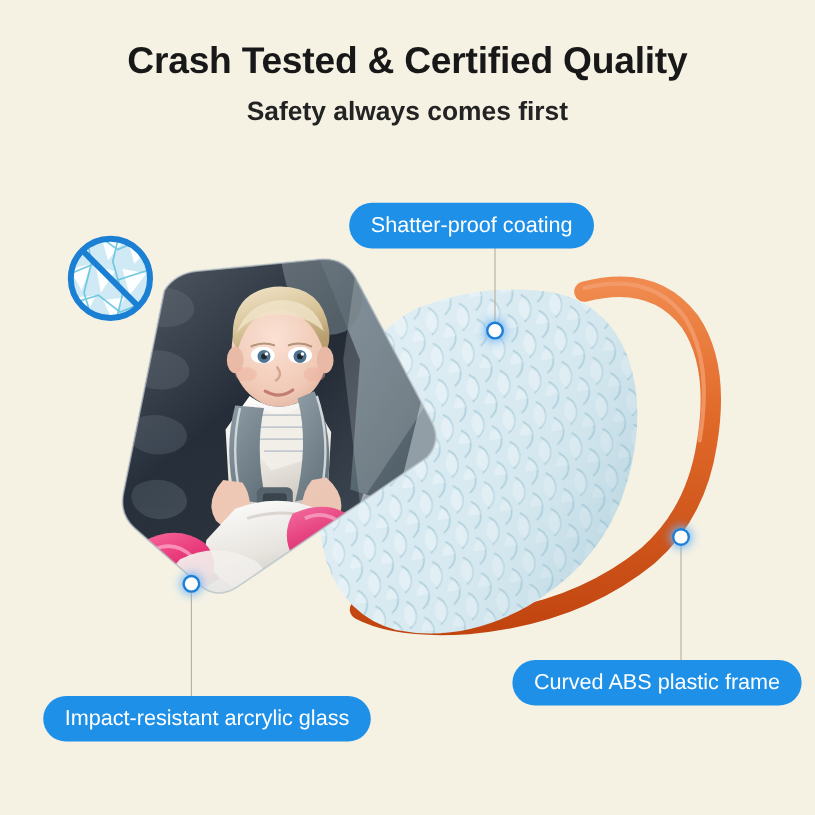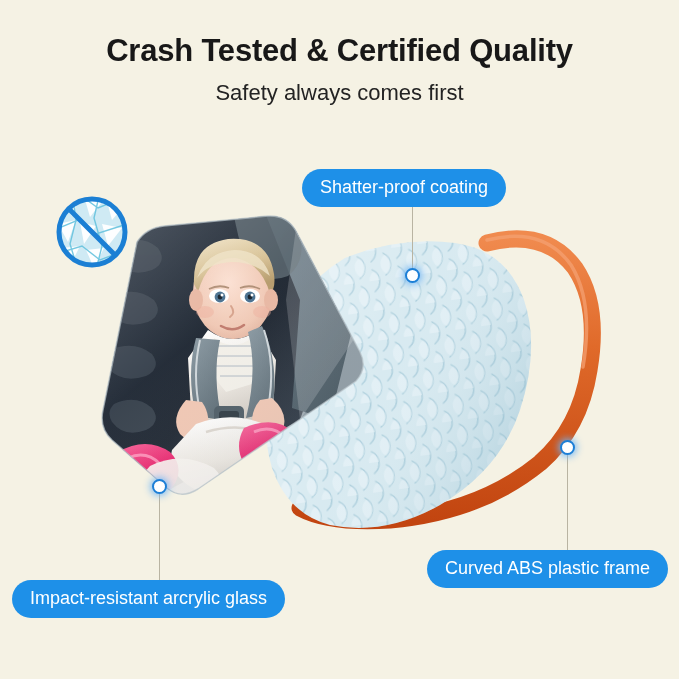--- a/index.html
+++ b/index.html
@@ -28,21 +28,21 @@
     color: #181818;
     letter-spacing: -0.2px;
   }
   #subtitle {
     position: absolute;
     left: 0;
     top: 80px;
     width: 679px;
     text-align: center;
     font-size: 22px;
-    font-weight: normal;
+    font-weight: bold;
     color: #232323;
   }
 
   
   #badge {
     position: absolute;
     left: 50px;
     top: 190px;
     width: 84px;
     height: 84px;
@@ -88,22 +88,22 @@
     position: absolute;
     background: #1e90e8;
     color: #ffffff;
     border-radius: 999px;
     font-size: 18px;
     line-height: 1;
     padding: 9px 18px 11px 18px;
     white-space: nowrap;
     box-sizing: border-box;
   }
-  #pill-top   { left: 302px; top: 169px; }
-  #pill-left  { left: 12px;  top: 580px; }
+  #pill-top   { left: 291px; top: 169px; }
+  #pill-left  { left: 36px;  top: 580px; }
   #pill-right { left: 427px; top: 550px; text-align: right; }
 </style>
 </head>
 <body>
 
 <div id="page">
 
   <div id="title">Crash Tested &amp; Certified Quality</div>
   <div id="subtitle">Safety always comes first</div>
 

